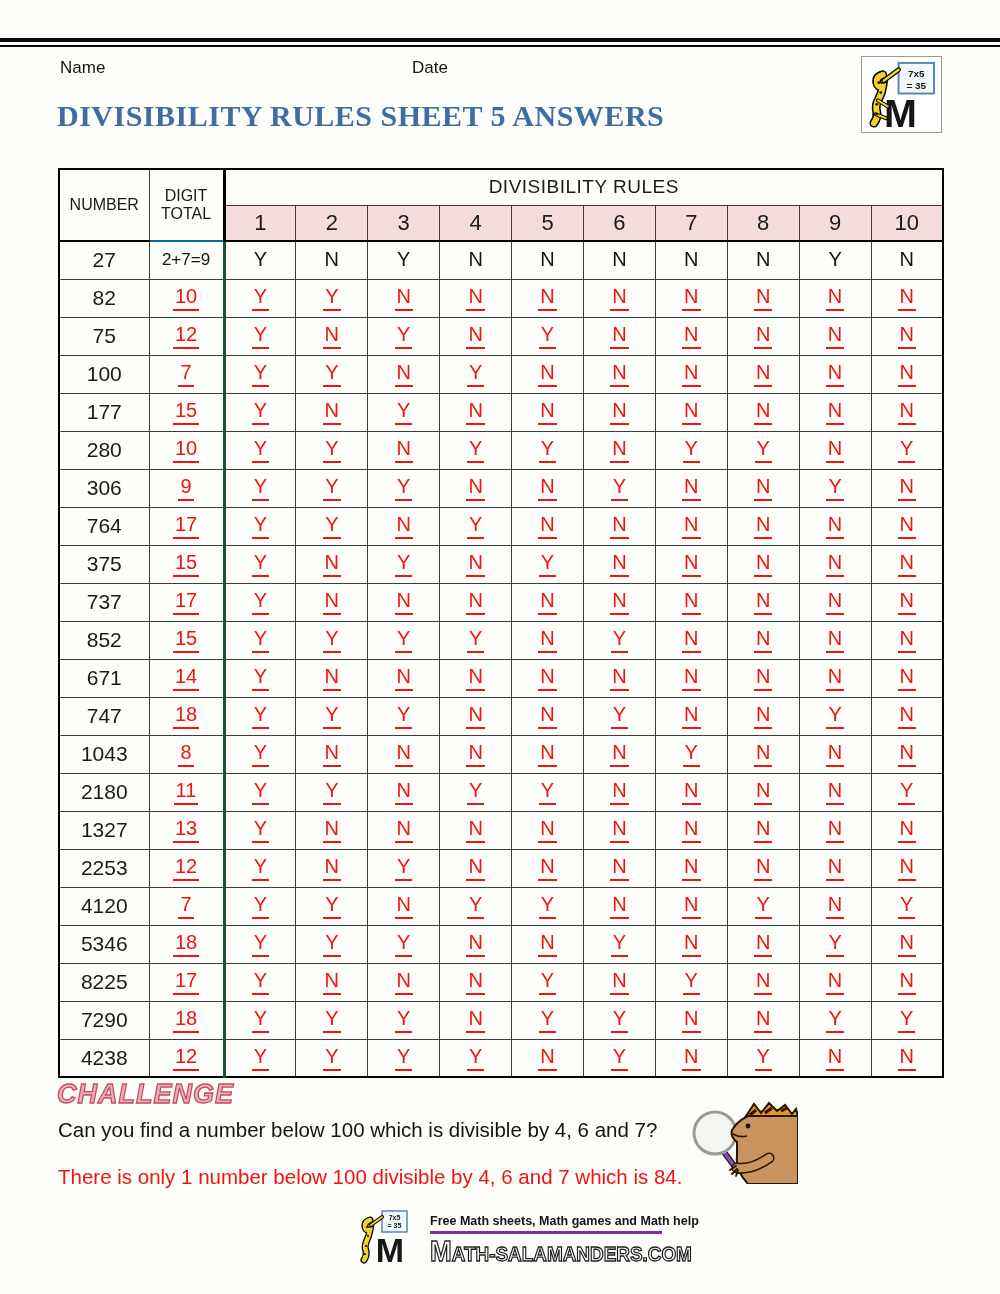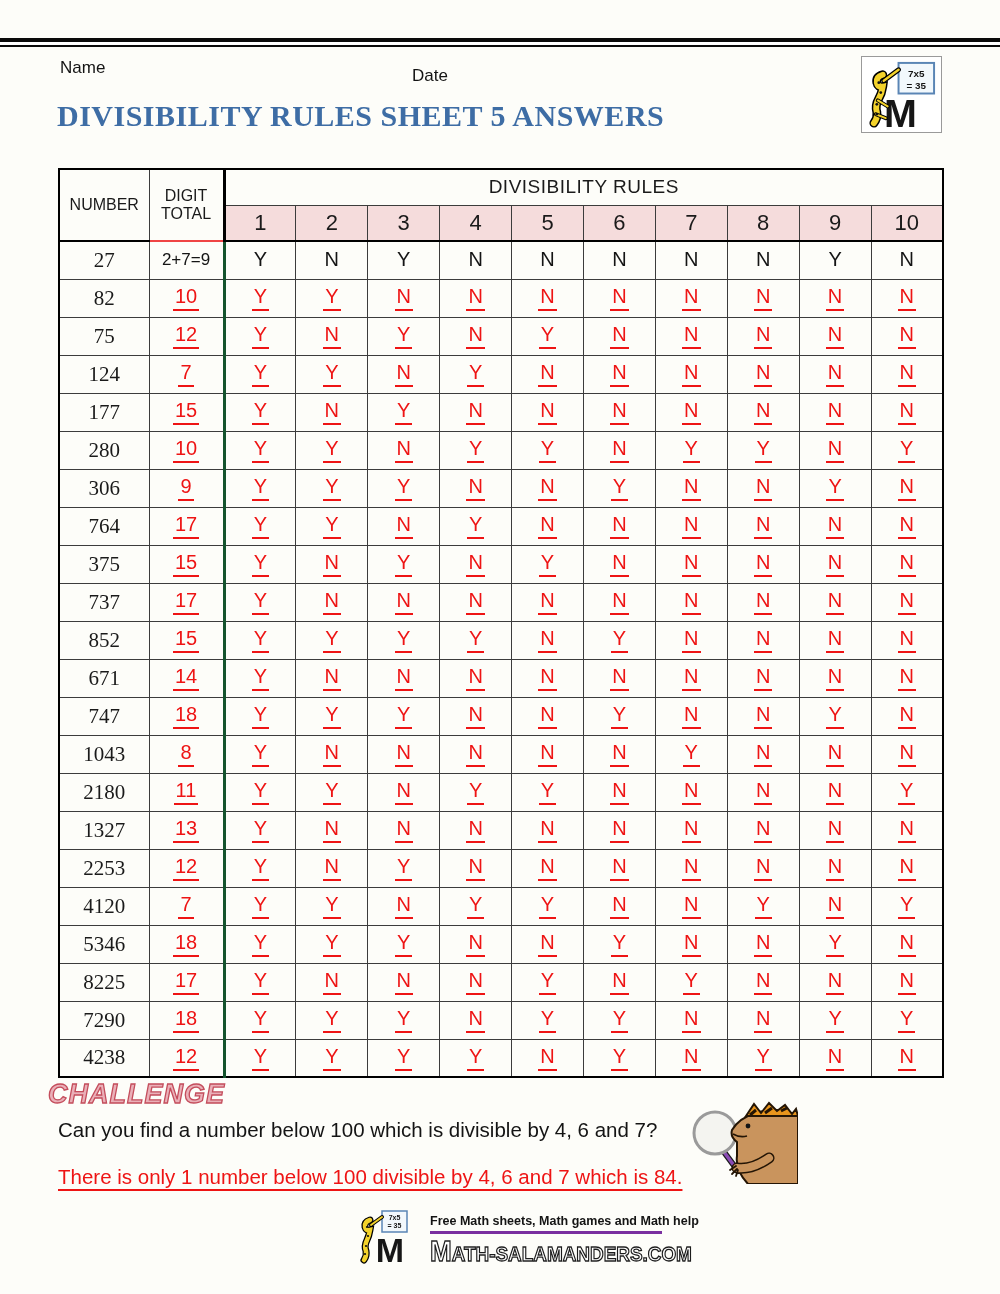--- a/index.html
+++ b/index.html
@@ -4,55 +4,55 @@
 <style>
   * { margin:0; padding:0; box-sizing:border-box; }
   html,body { width:1000px; height:1294px; }
   body { background:#ffffff; font-family:"Liberation Sans",sans-serif; position:relative; overflow:hidden; }
   .page { position:absolute; inset:0; background:#fdfdf9; }
 
   .top-rule { position:absolute; left:0; top:38px; width:1000px; height:9px;
               border-top:4px solid #0a0a0a; border-bottom:2px solid #0a0a0a; background:#ffffff; }
 
   .name-label { position:absolute; left:60px; top:58px; font-size:17px; color:#141414; }
-  .date-label { position:absolute; left:412px; top:58px; font-size:17px; color:#141414;margin-top:8px; }
+  .date-label { position:absolute; left:412px; top:58px; font-size:17px; color:#141414; }
 
   .corner-logo { position:absolute; left:861px; top:56px; width:81px; height:77px;
                  border:1px solid #9a9a9a; background:#ffffff; }
   .corner-logo svg { width:100%; height:100%; }
 
   .title { position:absolute; left:57px; top:99px; font-family:Liberation Serif, serif;
            font-weight:600; font-size:30px; letter-spacing:0.5px; color:#3e6da5; white-space:nowrap;text-align:right; }
 
   table.rules-table { position:absolute; left:58px; top:168px; width:884px;
                       border-collapse:collapse; table-layout:fixed; text-align:center;
                       color:#1a1a1a; border:2px solid #000; }
   .rules-table th, .rules-table td { border:1px solid #3c3c3c; overflow:hidden; }
   .rules-table thead tr { height:36px; }
   .rules-table tbody tr { height:38px; }
   th.th-number { font-weight:normal; font-size:16px; border-bottom:2px solid #000; }
   th.th-dt { font-weight:normal; font-size:16px; line-height:1.15;
-             border-right:3px solid #000; border-bottom:2px solid #ef4444; }
+             border-right:3px solid #000; border-bottom:2px solid #0369a1; }
   th.th-rules { font-weight:normal; font-size:19px; letter-spacing:0.5px;border-radius:12px; }
   th.rule-num { background:#f5dcdc; font-weight:normal; font-size:22px; border-bottom:2px solid #000; }
-  td.num-cell { font-size:21px;font-family:Liberation Serif, serif; }
+  td.num-cell { font-size:21px; }
   td.dt-cell { font-size:20px; border-right:3px solid #14532d; }
   td.ans-cell { font-size:20px; }
   td.given { color:#141414; }
   td.given.dt-cell { font-size:17px; }
   td.answer { color:#ee1414; }
   td.answer .u { display:inline-block; border-bottom:2px solid #ee1414; padding:0 2px 2px; line-height:1.05; }
   td.given .u { display:inline-block; padding:0 2px 2px; line-height:1.05; }
 
-  .challenge-heading { position:absolute; left:48px; top:1079px; font-size:27px; font-weight:bold;
+  .challenge-heading { position:absolute; left:57px; top:1079px; font-size:27px; font-weight:bold;
                        font-style:italic; letter-spacing:1px; color:#eab0b8;
                        -webkit-text-stroke:1.3px #c44d5c; white-space:nowrap; }
   .challenge-question { position:absolute; left:58px; top:1118px; font-size:20.5px; color:#141414; white-space:nowrap; }
   .challenge-answer { position:absolute; left:58px; top:1165px; font-size:20.5px; color:#ee1414;
-                      text-decoration:underline; text-decoration-thickness:2px; text-underline-offset:5px; white-space:nowrap; }
+                      text-decoration-thickness:2px; text-underline-offset:5px; white-space:nowrap; }
   .lizard { position:absolute; left:686px; top:1096px; width:112px; height:88px; }
   .lizard svg { width:100%; height:100%; }
 
   .footer { position:absolute; left:356px; top:1208px; display:flex; align-items:flex-start; }
   .footer-logo { width:56px; height:58px; flex:0 0 auto; }
   .footer-logo svg { width:100%; height:100%; }
   .footer-right { margin-left:18px; padding-top:6px; }
   .tagline { font-size:12.5px; font-weight:bold; color:#141414; white-space:nowrap; }
   .purple-rule { height:3px; width:232px; background:#7a2fa0; margin:3px 0 1px; }
   .site { font-size:21px; font-weight:bold; letter-spacing:0px; color:#ffffff;
@@ -156,21 +156,21 @@
           <td class="ans-cell answer"><span class="u">Y</span></td>
           <td class="ans-cell answer"><span class="u">N</span></td>
           <td class="ans-cell answer"><span class="u">Y</span></td>
           <td class="ans-cell answer"><span class="u">N</span></td>
           <td class="ans-cell answer"><span class="u">N</span></td>
           <td class="ans-cell answer"><span class="u">N</span></td>
           <td class="ans-cell answer"><span class="u">N</span></td>
           <td class="ans-cell answer"><span class="u">N</span></td>
         </tr>
         <tr>
-          <td class="num-cell">124</td>
+          <td class="num-cell">100</td>
           <td class="dt-cell answer"><span class="u">7</span></td>
           <td class="ans-cell answer"><span class="u">Y</span></td>
           <td class="ans-cell answer"><span class="u">Y</span></td>
           <td class="ans-cell answer"><span class="u">N</span></td>
           <td class="ans-cell answer"><span class="u">Y</span></td>
           <td class="ans-cell answer"><span class="u">N</span></td>
           <td class="ans-cell answer"><span class="u">N</span></td>
           <td class="ans-cell answer"><span class="u">N</span></td>
           <td class="ans-cell answer"><span class="u">N</span></td>
           <td class="ans-cell answer"><span class="u">N</span></td>

